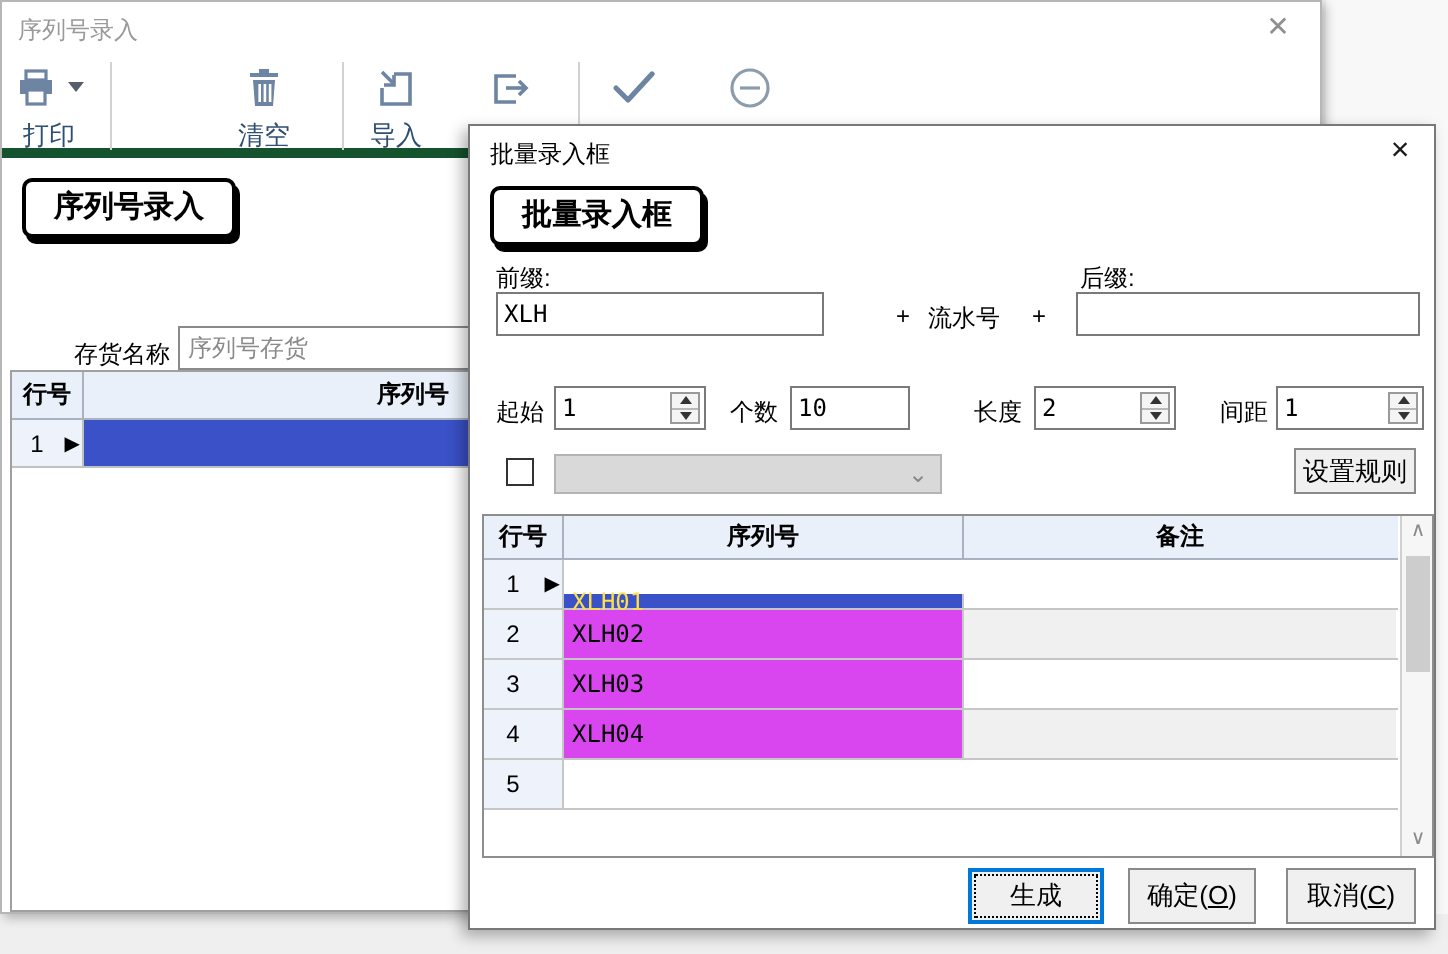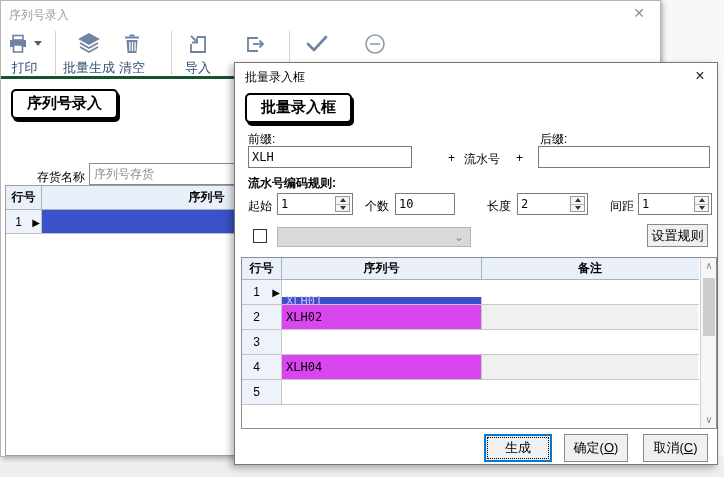--- a/index.html
+++ b/index.html
@@ -7,21 +7,21 @@
   body { font-family:"Liberation Sans",sans-serif; background:#efefef; position:relative; font-size:12px; color:#000; }
 
   .bg-right { position:absolute; left:663px; top:0; width:61px; height:457px; background:#f8f8f8; }
 
   
   .main-window { position:absolute; left:0; top:0; width:661px; height:457px; background:#fff; border:1px solid #b6b6b6; box-shadow:2px 2px 5px rgba(0,0,0,.25); }
   .mw-titlebar { position:absolute; left:0; top:0; width:100%; height:26px; }
   .mw-title { position:absolute; left:8px; top:6px; color:#9a9a9a; font-size:12px; }
   .mw-close { position:absolute; right:12px; top:3px; width:18px; height:18px; color:#8f8f8f; font-size:14px; text-align:center; line-height:18px; cursor:pointer; }
 
-  .toolbar { position:absolute; left:0; top:26px; width:100%; height:52px; border-bottom:3px solid #14532d; }
+  .toolbar { position:absolute; left:0; top:26px; width:100%; height:52px; border-bottom:5px solid #14532d; }
   .tb-item { position:absolute; top:4px; text-align:center; color:#2f4f72; font-size:13px; }
   .tb-item .ic { height:26px; display:flex; align-items:center; justify-content:center; }
   .tb-label { margin-top:2px; white-space:nowrap; }
   .tb-sep { position:absolute; top:4px; width:1px; height:44px; background:#d2d2d2; }
   .caret { display:inline-block; width:0; height:0; border-left:4px solid transparent; border-right:4px solid transparent; border-top:5px solid #55606c; margin-left:5px; margin-bottom:2px; }
 
   .tab-chip { display:inline-block; background:#fff; border:2px solid #000; border-radius:5px; padding:3px 14px 4px; font-weight:bold; font-size:15px; box-shadow:2px 3px 0 0 #000; }
   .mw-chip { position:absolute; left:10px; top:88px; }
 
   .inv-label { position:absolute; left:36px; top:168px; }
@@ -64,21 +64,21 @@
   .dlg-table { position:absolute; left:6px; top:194px; width:476px; height:172px; border:1px solid #8e8e8e; background:#fff; }
   .dt-grid { position:absolute; left:0; top:0; width:457px; height:100%; }
   .dt-header { display:flex; height:22px; background:#e9f0f9; border-bottom:1px solid #a8b2c0; font-weight:bold; }
   .dt-header div { display:flex; align-items:center; justify-content:center; border-right:1px solid #a8b2c0; }
   .dt-h1 { width:40px; } .dt-h2 { width:200px; } .dt-h3 { width:216px; border-right:none !important; }
   .dt-row { display:flex; height:25px; border-bottom:1px solid #c6c6c6; }
   .dt-c1 { width:40px; background:#eef3fb; border-right:1px solid #c6c6c6; position:relative; font-size:12px; }
   .dt-c2 { width:200px; background:#d946ef; border-right:1px solid #c6c6c6; display:flex; align-items:center; padding-left:4px; font-family:"DejaVu Sans Mono",monospace; }
   .dt-c3 { width:216px; background:#fff; }
   .dt-row.alt .dt-c3 { background:#f0f0f0; }
-  .dt-row.sel .dt-c2 { background:#3a51c8; color:#c4b5fd;margin-top:17px; }
+  .dt-row.sel .dt-c2 { background:#3a51c8; color:#fde047;margin-top:17px; }
   .dt-scroll { position:absolute; right:0; top:0; width:16px; height:100%; background:#f6f6f6; border-left:1px solid #d0d0d0; }
   .sc-btn { position:absolute; left:0; width:16px; height:16px; color:#8a8a8a; font-size:10px; text-align:center; line-height:16px; }
   .sc-thumb { position:absolute; left:2px; top:20px; width:12px; height:58px; background:#cdcdcd; }
 
   .dlg-footer-btn { position:absolute; top:371px; height:28px; line-height:24px; }
   .btn-generate { left:249px; width:68px; border:2px solid #0078d7; outline:1px dotted #000; outline-offset:-4px; }
   .btn-ok { left:329px; width:64px; }
   .btn-cancel { left:408px; width:65px; }
   .ukey { text-decoration:underline; }
 
@@ -106,34 +106,20 @@
                 <rect x="3" y="7" width="16" height="7" fill="#6e84a3" stroke="none"></rect>
                 <rect x="6.5" y="12" width="9" height="7" fill="#fff" stroke="#6e84a3"></rect>
               </g>
             </svg>
         </span>
         <span class="caret"></span>
       </div>
       <div class="tb-label">打印</div>
     </div>
     <div class="tb-sep" style="left:54px;"></div>
-    <div class="tb-item" style="left:62px;">
-      <div class="ic">
-        <span>
-          <svg width="24" height="24" viewBox="0 0 24 24">
-              <g stroke="#6e84a3" stroke-width="1.8" fill="none">
-                <path d="M12 2 L21 7 L12 12 L3 7 Z" fill="#6e84a3"></path>
-                <path d="M3 11 L12 16 L21 11"></path>
-                <path d="M3 15 L12 20 L21 15"></path>
-              </g>
-            </svg>
-        </span>
-      </div>
-      <div class="tb-label">批量生成</div>
-    </div>
     <div class="tb-item" style="left:118px;">
       <div class="ic">
         <span>
           <svg width="22" height="22" viewBox="0 0 22 22">
               <g fill="#6e84a3">
                 <rect x="4" y="3.5" width="14" height="2"></rect>
                 <rect x="8.5" y="1.5" width="5" height="2"></rect>
                 <path d="M5.5 7 H16.5 L15.5 20 H6.5 Z"></path>
                 <rect x="8.2" y="9" width="1.3" height="9" fill="#fff"></rect>
                 <rect x="10.8" y="9" width="1.3" height="9" fill="#fff"></rect>
@@ -226,21 +212,20 @@
   <div class="tab-chip dlg-chip">批量录入框</div>
 
   <span class="lbl" style="left:13px; top:68px;">前缀:</span>
   <input class="tbx" style="left: 13px; top: 83px; width: 164px;" type="text" value="XLH">
   <span class="lbl" style="left:213px; top:88px;">+</span>
   <span class="lbl" style="left:229px; top:88px;">流水号</span>
   <span class="lbl" style="left:281px; top:88px;">+</span>
   <span class="lbl" style="left:305px; top:68px;">后缀:</span>
   <input class="tbx" style="left: 303px; top: 83px; width: 172px;" type="text" value="">
 
-  <span class="lbl" style="left:13px; top:112px; font-weight:bold;">流水号编码规则:</span>
 
   <span class="lbl" style="left:13px; top:135px;">起始</span>
   <div class="spinbox" style="left:42px; top:130px; width:76px;">
     <span class="val">1</span>
     <span class="spin">
         <div>
           <span class="tri-up"></span>
         </div>
         <div>
           <span class="tri-dn"></span>
@@ -302,20 +287,21 @@
         <div class="dt-c1">
           <span class="rn-num">2</span>
         </div>
         <div class="dt-c2">XLH02</div>
         <div class="dt-c3"></div>
       </div>
       <div class="dt-row">
         <div class="dt-c1">
           <span class="rn-num">3</span>
         </div>
+        <div class="dt-c2">XLH03</div>
         <div class="dt-c3"></div>
       </div>
       <div class="dt-row alt">
         <div class="dt-c1">
           <span class="rn-num">4</span>
         </div>
         <div class="dt-c2">XLH04</div>
         <div class="dt-c3"></div>
       </div>
       <div class="dt-row">

